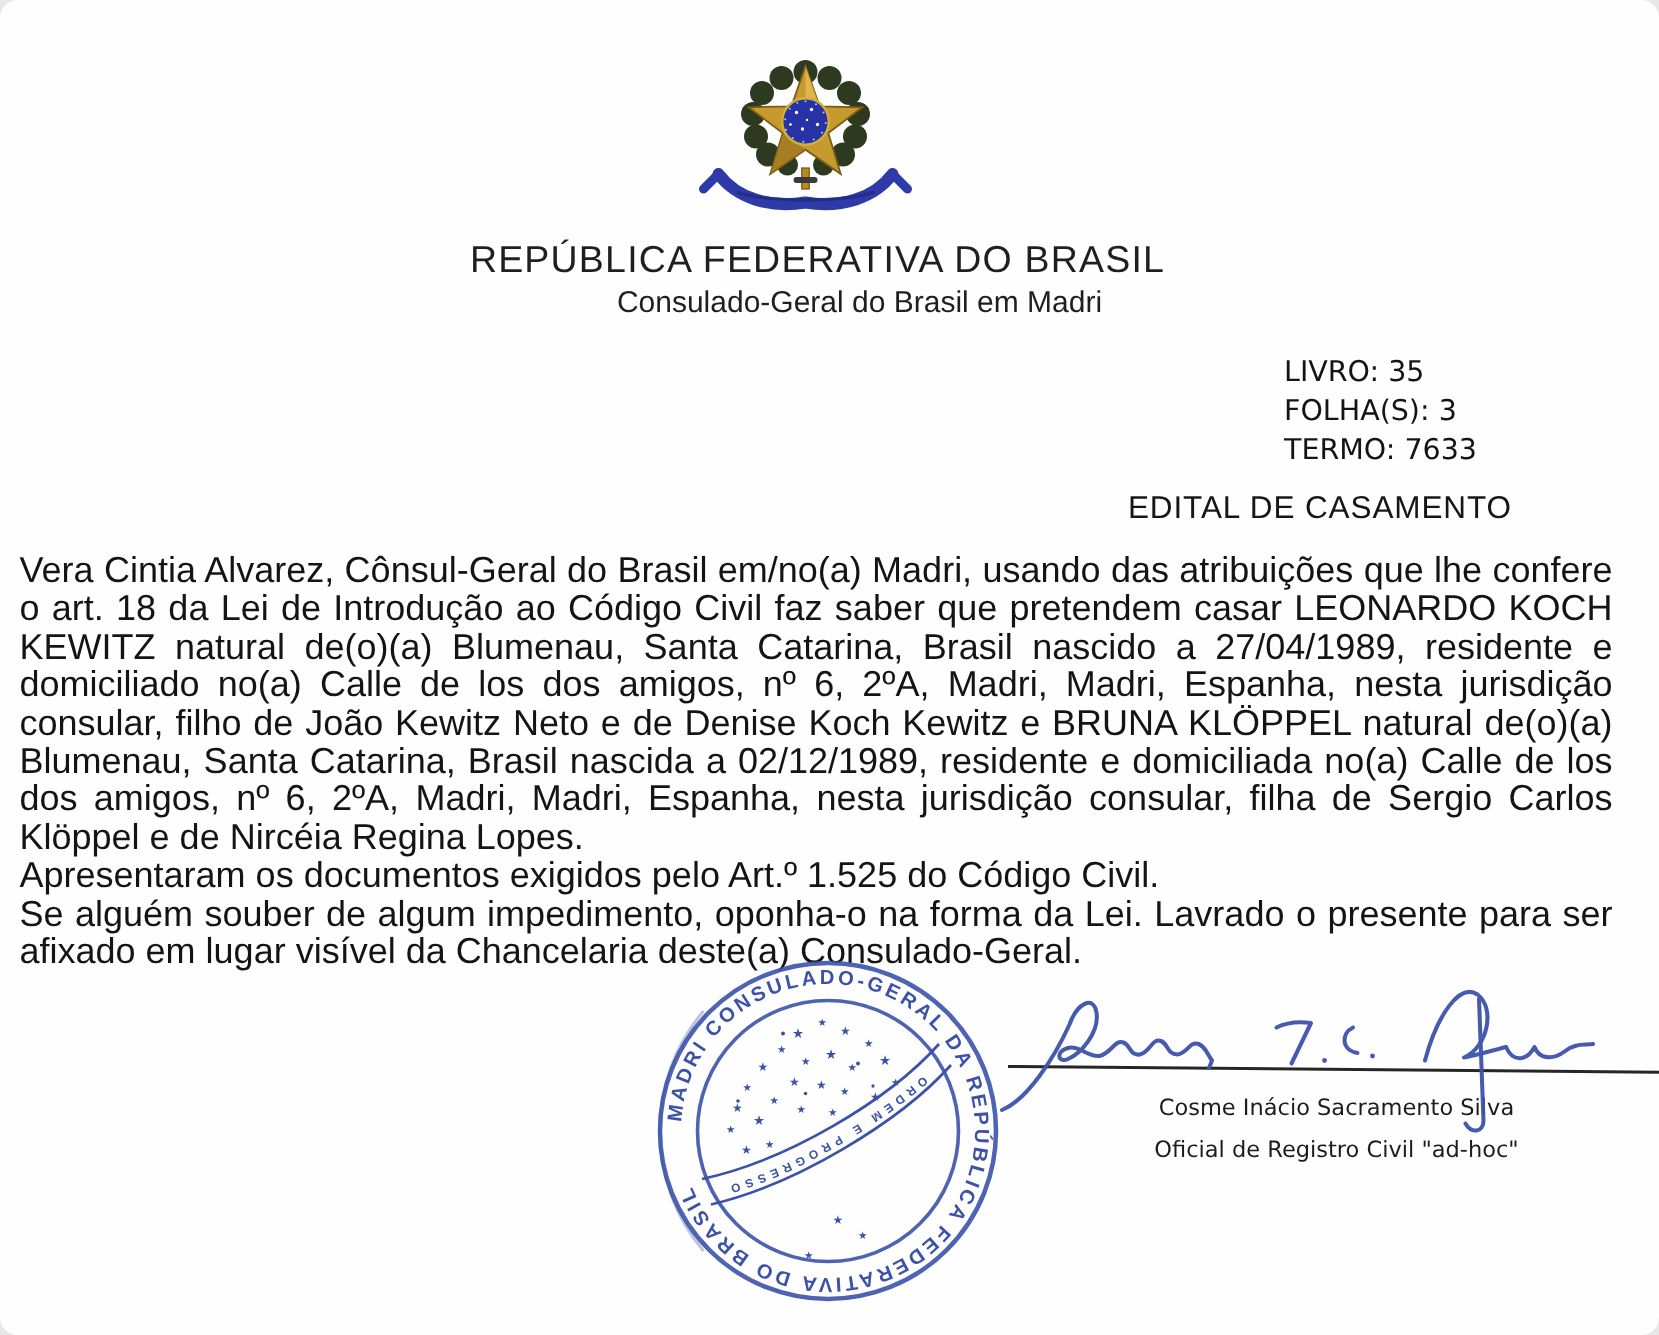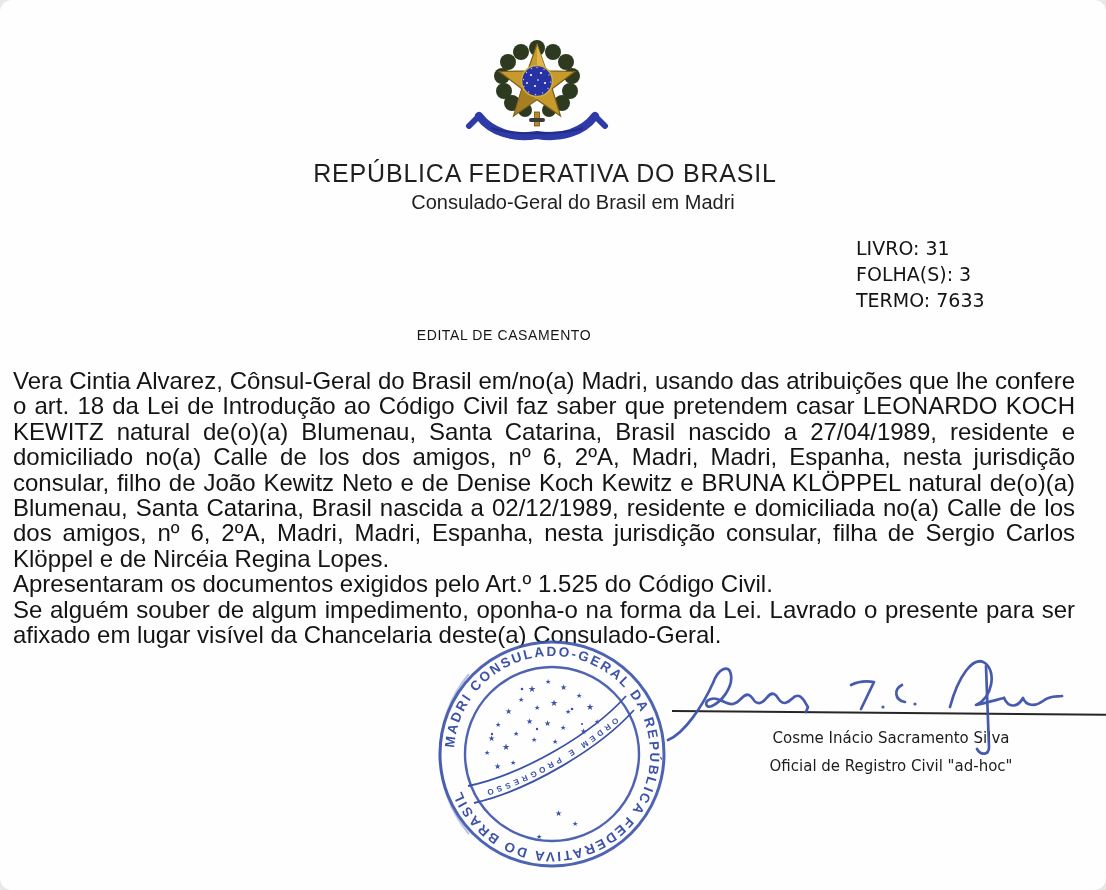--- a/index.html
+++ b/index.html
@@ -15,22 +15,22 @@
   }
   .hdr-sub{
     position:absolute;left:0;top:191px;width:1090px;text-align:center;
     font-size:20px;color:#1f1f1f;padding-left:28px;
   }
   .refs{
     position:absolute;left:856px;top:235px;
     font-family:"DejaVu Sans",sans-serif;font-size:19px;line-height:26px;color:#141414;
   }
   .doc-title{
-    position:absolute;left:0;top:327px;width:1008px;text-align:center;
-    font-size:14px;letter-spacing:0.6px;color:#161616;
+    position:absolute;left:0;top:327px;width:1008px;text-align:right;
+    font-size:21px;letter-spacing:0.6px;color:#161616;
   }
   .body-text{
     position:absolute;left:13px;top:368px;width:1062px;
     font-size:24px;line-height:25.4px;text-align:justify;color:#141414;
   }
   .body-text p{margin:0;}
   .stamp{position:absolute;left:432px;top:634px;width:240px;height:240px;}
   .ring-text{font-family:"Liberation Sans",sans-serif;font-weight:bold;font-size:13.5px;
     letter-spacing:2.1px;fill:#3b52a8;}
   .band-text{font-family:"Liberation Sans",sans-serif;font-weight:bold;font-size:8px;
@@ -104,21 +104,21 @@
     <path d="M22 80 L12 90 M138 80 L148 90" stroke="#2d3aa8" stroke-width="6" stroke-linecap="round" fill="none"></path>
     <path d="M34 92 C54 99 106 99 126 92" fill="none" stroke="#1d2878" stroke-width="2" opacity="0.7"></path>
   </svg>
 
   <div class="hdr-title">REPÚBLICA FEDERATIVA DO BRASIL</div>
   <div class="hdr-sub">Consulado-Geral do Brasil em Madri</div>
 
   <div class="refs">
     <div>
       <span>LIVRO:</span>
-      <span>31</span>
+      <span>35</span>
     </div>
     <div>
       <span>FOLHA(S):</span>
       <span>3</span>
     </div>
     <div>
       <span>TERMO:</span>
       <span>7633</span>
     </div>
   </div>

